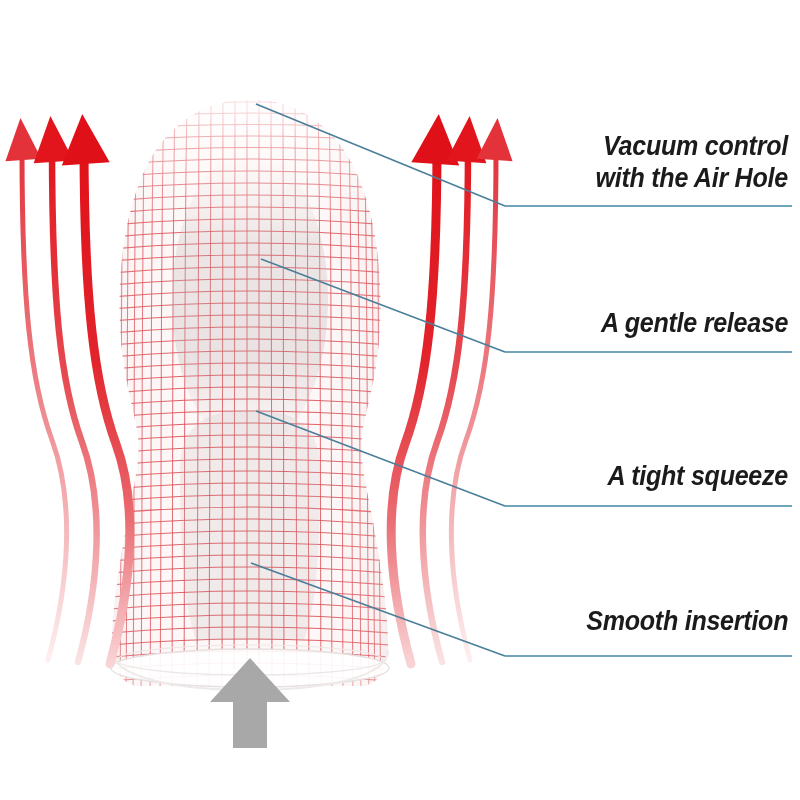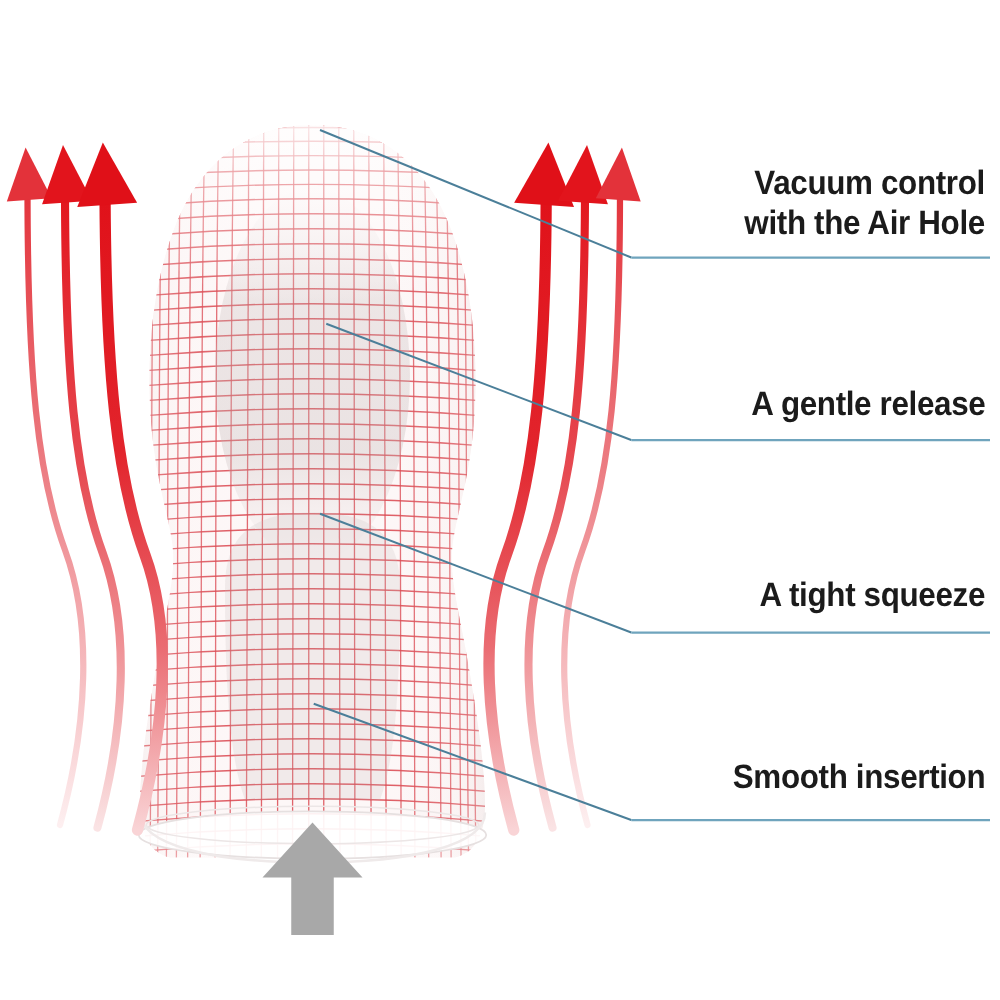--- a/index.html
+++ b/index.html
@@ -10,20 +10,21 @@
   }
   body {
     font-family: "Liberation Sans", "DejaVu Sans", sans-serif;
   }
   #stage {
     position: relative;
     width: 800px;
     height: 800px;
     background: #ffffff;
     overflow: hidden;
+    font-style: italic;
   }
   #diagram-svg {
     position: absolute;
     left: 0;
     top: 0;
     width: 800px;
     height: 800px;
   }
   .callout-label {
     position: absolute;

